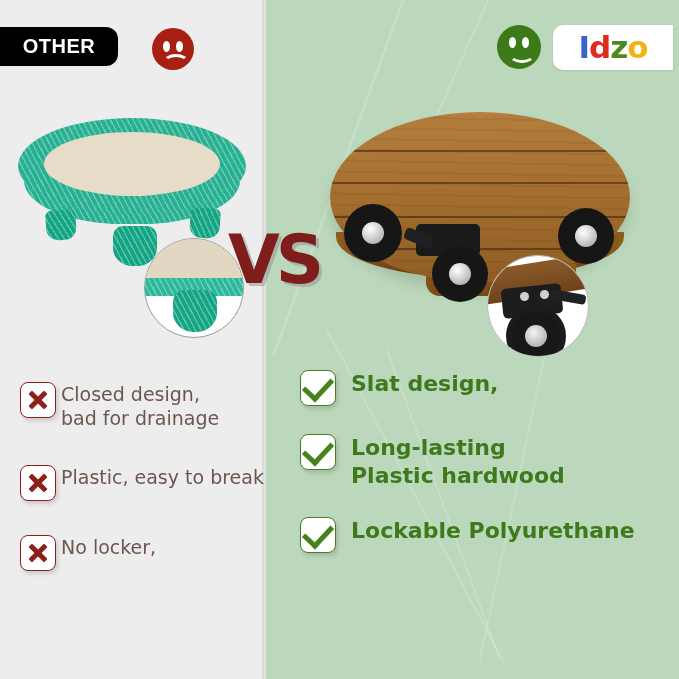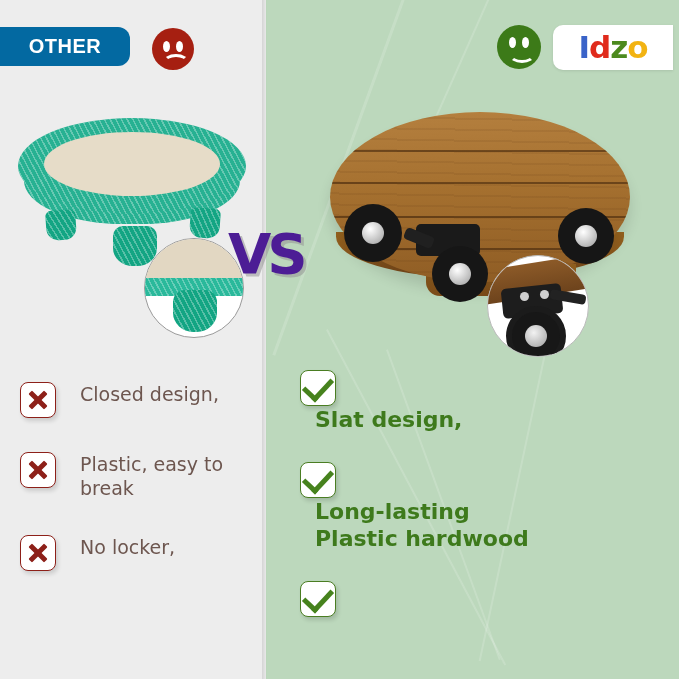--- a/index.html
+++ b/index.html
@@ -17,22 +17,22 @@
            background:linear-gradient(90deg,rgba(0,0,0,.10),rgba(0,0,0,0));}
   
   .streak{position:absolute;background:rgba(255,255,255,.16);transform-origin:top left;}
   .s1{left:150px;top:-40px;width:3px;height:420px;transform:rotate(20deg);}
   .s2{left:60px;top:330px;width:2px;height:380px;transform:rotate(-28deg);}
   .s3{left:120px;top:350px;width:2px;height:330px;transform:rotate(-20deg);}
   .s4{left:300px;top:250px;width:2px;height:420px;transform:rotate(12deg);}
   .s5{left:230px;top:-20px;width:2px;height:200px;transform:rotate(24deg);}
 
   
-  .other-badge{position:absolute;left:0;top:27px;height:39px;width:130px;
-    background:#0369a1;border-radius:0 12px 12px 0;
+  .other-badge{position:absolute;left:0;top:27px;height:39px;width:118px;
+    background:#000000;border-radius:0 12px 12px 0;
     display:flex;align-items:center;justify-content:center;}
   .other-badge span{color:#fff;font-weight:bold;font-size:20px;letter-spacing:.5px;}
 
   .face{position:absolute;border-radius:50%;}
   .face-sad{left:152px;top:28px;width:42px;height:42px;background:#a61f11;}
   .face-happy{left:497px;top:25px;width:44px;height:44px;background:#3c7a18;}
   .eye{position:absolute;width:7px;height:11px;background:#fff;border-radius:50%;}
   .mouth{position:absolute;width:20px;height:11px;border:3px solid #fff;border-radius:50%;}
   .sad-mouth{border-top-color:#fff;border-left-color:transparent;border-right-color:transparent;border-bottom-color:transparent;
              left:11px;top:26px;}
@@ -81,21 +81,21 @@
     background:linear-gradient(180deg,#8c5a28,#6d431c);transform:rotate(-9deg);}
   .cr-body{position:absolute;left:14px;top:30px;width:60px;height:30px;background:#1d1d1d;border-radius:5px;transform:rotate(-6deg);}
   .cr-lever{position:absolute;left:62px;top:36px;width:36px;height:10px;background:#222;border-radius:4px;transform:rotate(10deg);}
   .cr-wheel{position:absolute;left:18px;top:50px;width:48px;height:48px;border-radius:50%;
     background:#171717;border:6px solid #1b1b1b;}
   .cr-hub{position:absolute;left:13px;top:13px;width:22px;height:22px;border-radius:50%;
     background:radial-gradient(circle at 40% 35%,#f2f2f2,#9e9e9e);}
   .cr-bolt{position:absolute;width:9px;height:9px;border-radius:50%;background:#cfcfcf;}
 
   
-  .vs{position:absolute;left:228px;top:221px;font-size:56px;font-weight:bold;color:#4c1d95;
+  .vs{position:absolute;left:228px;top:221px;font-size:67px;font-weight:bold;color:#7f1d1d;
       font-family:"DejaVu Sans",sans-serif;letter-spacing:-4px;
       text-shadow:3px 3px 0 rgba(150,150,150,.55);}
 
   
   .caddy{position:absolute;left:330px;top:112px;width:300px;height:215px;}
   .cad-top{position:absolute;left:0;top:0;width:300px;height:170px;border-radius:50%;
     background:linear-gradient(178deg,#b5803f 0%,#a5702f 45%,#8e5c24 100%);
     box-shadow:0 10px 14px rgba(0,0,0,.12);overflow:hidden;}
   .slat{position:absolute;left:-10px;width:330px;height:2px;background:rgba(60,32,10,.55);}
   .grain{position:absolute;left:-20px;width:360px;height:170px;opacity:.35;
@@ -110,36 +110,36 @@
   .cst-rim{position:absolute;border-radius:50%;background:radial-gradient(circle at 38% 32%,#ffffff,#9b9b9b);}
   .cst-bracket{position:absolute;background:#1a1a1a;border-radius:5px;}
   .cst-lever{position:absolute;background:#202020;border-radius:4px;}
 
   
   .list{position:absolute;}
   .list-left{left:20px;top:382px;width:250px;}
   .list-right{left:300px;top:370px;width:370px;}
   .item{display:flex;align-items:flex-start;}
   .list-left .item{margin-bottom:34px;}
-  .list-right .item{margin-bottom:28px;flex-direction:column;}
+  .list-right .item{margin-bottom:28px;}
 
   .box{width:34px;height:34px;border-radius:8px;background:#fff;flex:0 0 auto;
     display:flex;align-items:center;justify-content:center;
     box-shadow:2px 3px 4px rgba(0,0,0,.14);}
   .box-x{border:1.5px solid #8d2019;}
   .box-c{border:1.5px solid #4a7d22;}
 
   .ico{width:22px;height:22px;position:relative;}
   .ico .bar{position:absolute;left:50%;top:50%;width:22px;height:5px;border-radius:1px;background:#8d2019;}
   .ico .b1{transform:translate(-50%,-50%) rotate(45deg);}
   .ico .b2{transform:translate(-50%,-50%) rotate(-45deg);}
   .chk{width:23px;height:13px;border-left:5px solid #46821d;border-bottom:5px solid #46821d;
        transform:rotate(-47deg);margin-top:-4px;}
 
-  .txt-left{margin-left:24px;color:#6d564f;font-size:19px;line-height:1.28;
+  .txt-left{margin-left:5px;color:#6d564f;font-size:19px;line-height:1.28;
             font-family:"DejaVu Sans",sans-serif;}
   .txt-right{margin-left:15px;color:#3e7a1c;font-size:22px;line-height:1.26;font-weight:bold;
             font-family:"DejaVu Sans",sans-serif;}
 </style>
 </head>
 <body>
 
 <div class="stage">
 
   <div class="panel-left">
@@ -188,20 +188,21 @@
 
       <div class="item">
         <div class="box box-x">
           <div class="ico">
               <span class="bar b1"></span>
               <span class="bar b2"></span>
             </div>
         </div>
         <div class="txt-left">
           <div>Closed design,</div>
+          <div>bad for drainage</div>
         </div>
       </div>
 
       <div class="item">
         <div class="box box-x">
           <div class="ico">
               <span class="bar b1"></span>
               <span class="bar b2"></span>
             </div>
         </div>
@@ -312,18 +313,19 @@
         <div>Long-lasting</div>
         <div>Plastic hardwood</div>
       </div>
     </div>
 
     <div class="item">
       <div class="box box-c">
           <div class="chk"></div>
         </div>
       <div class="txt-right">
+        <div>Lockable Polyurethane</div>
       </div>
     </div>
 
   </div>
 
 </div>
 
 </body></html>

